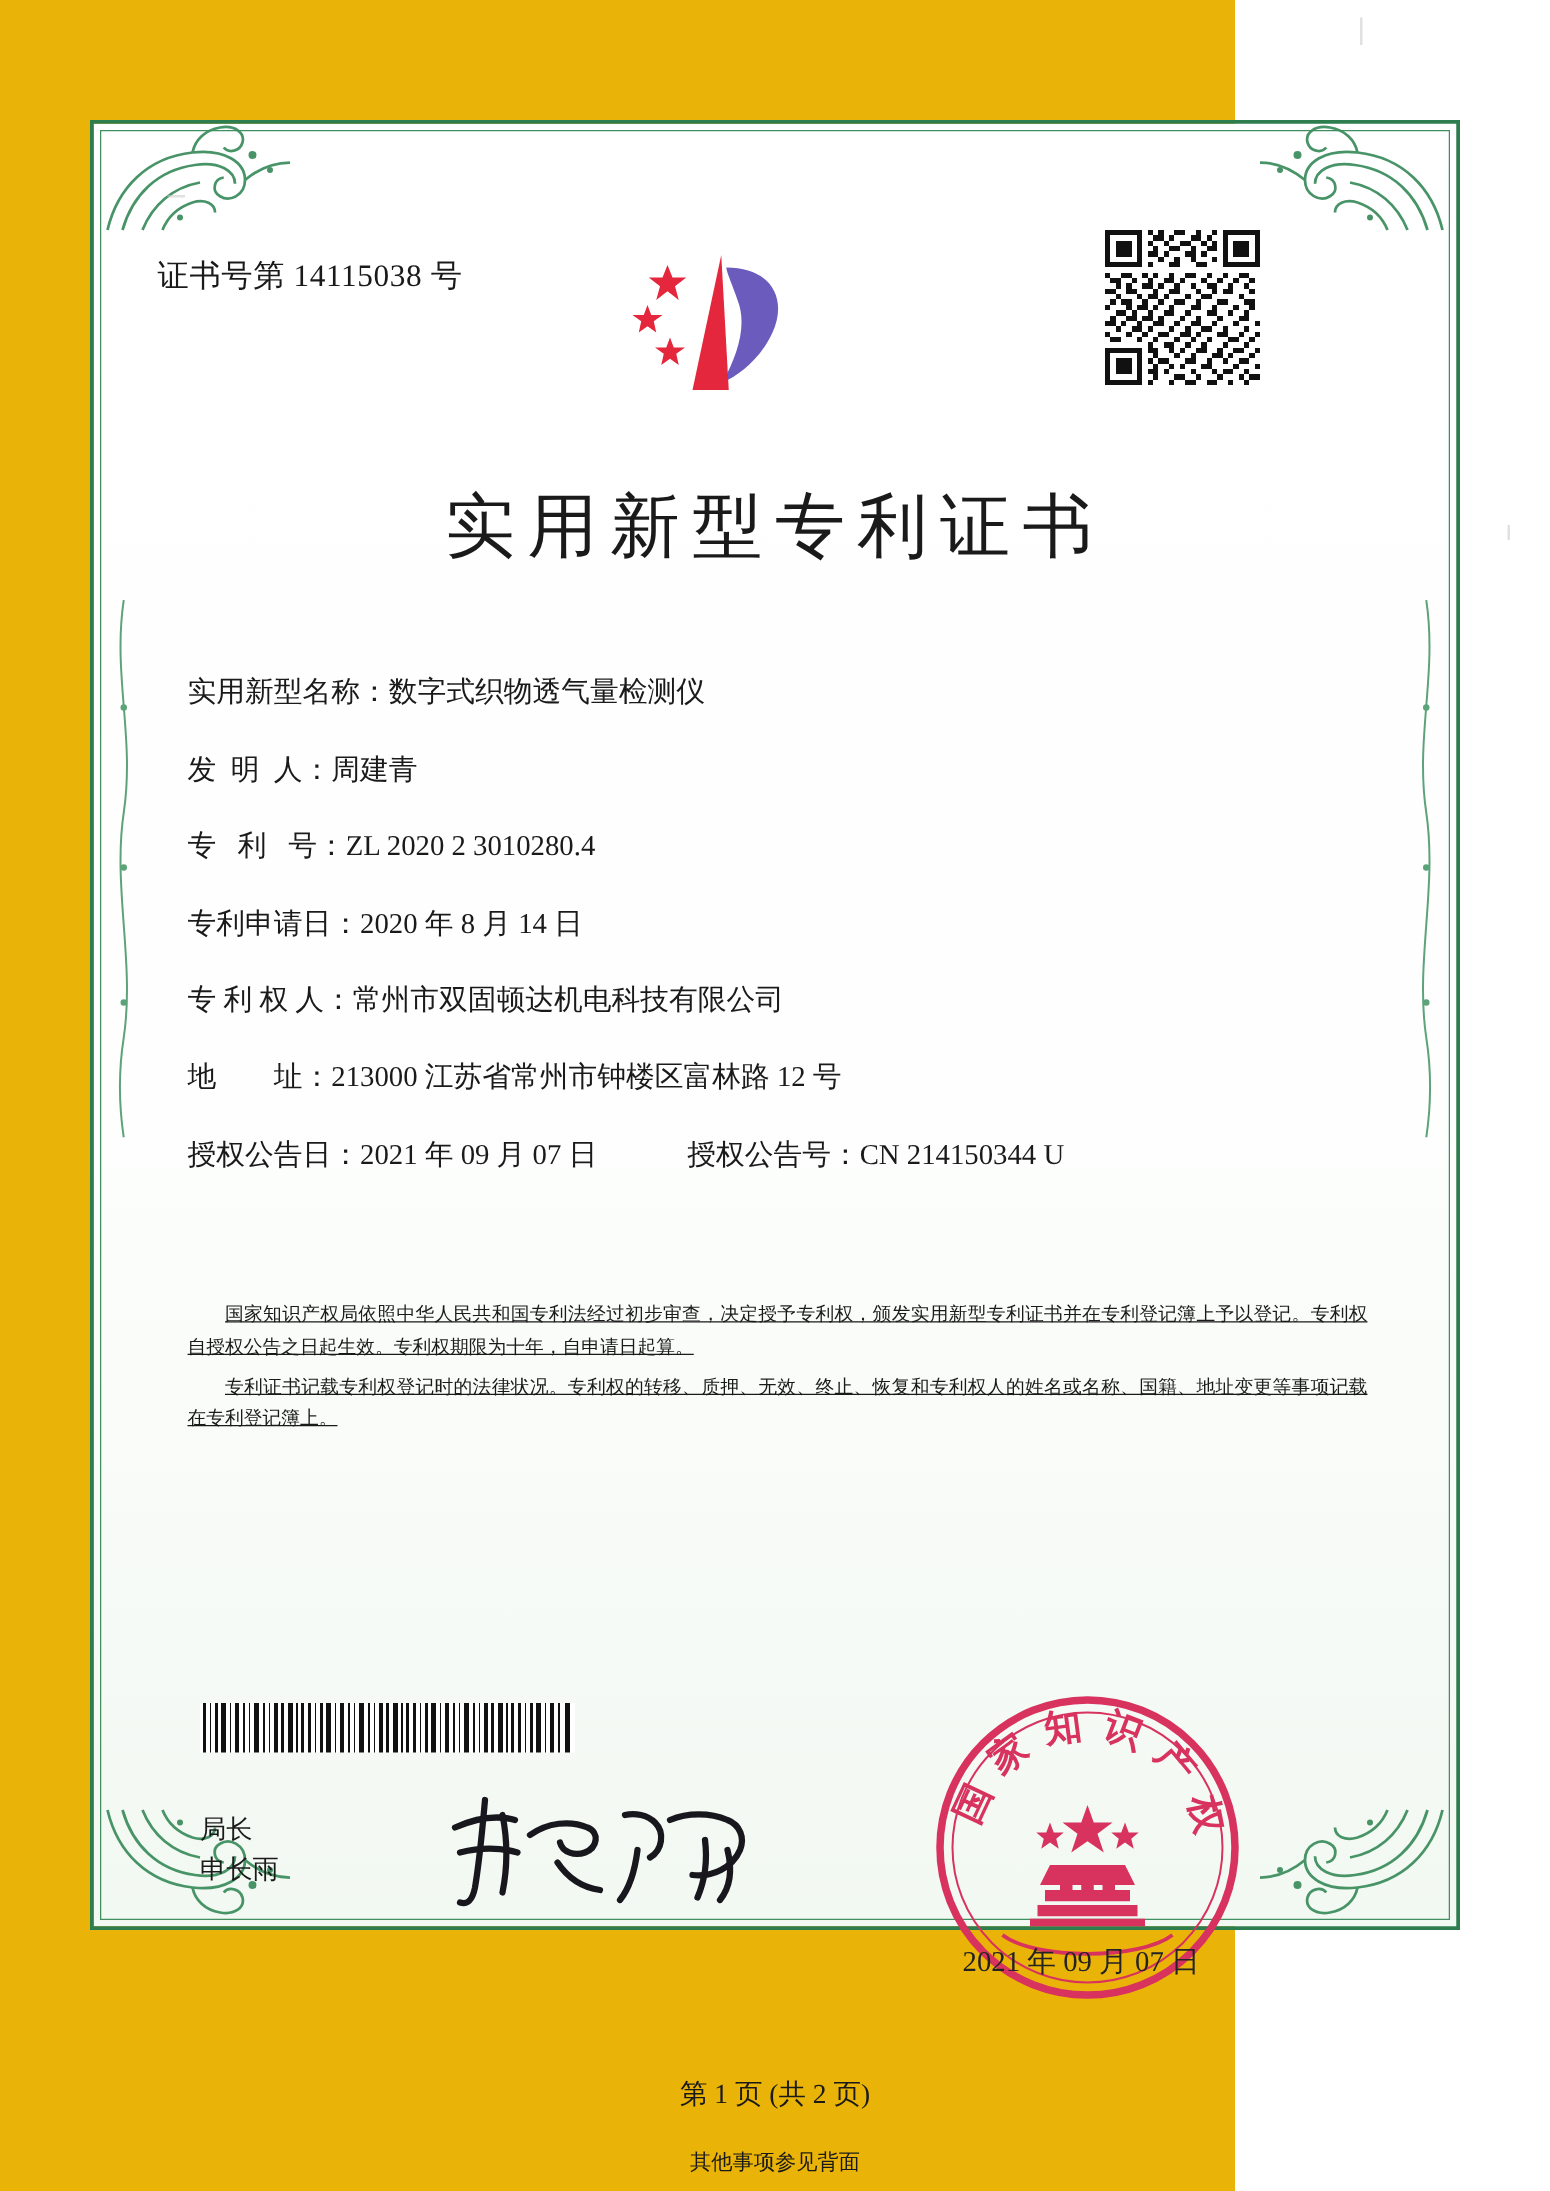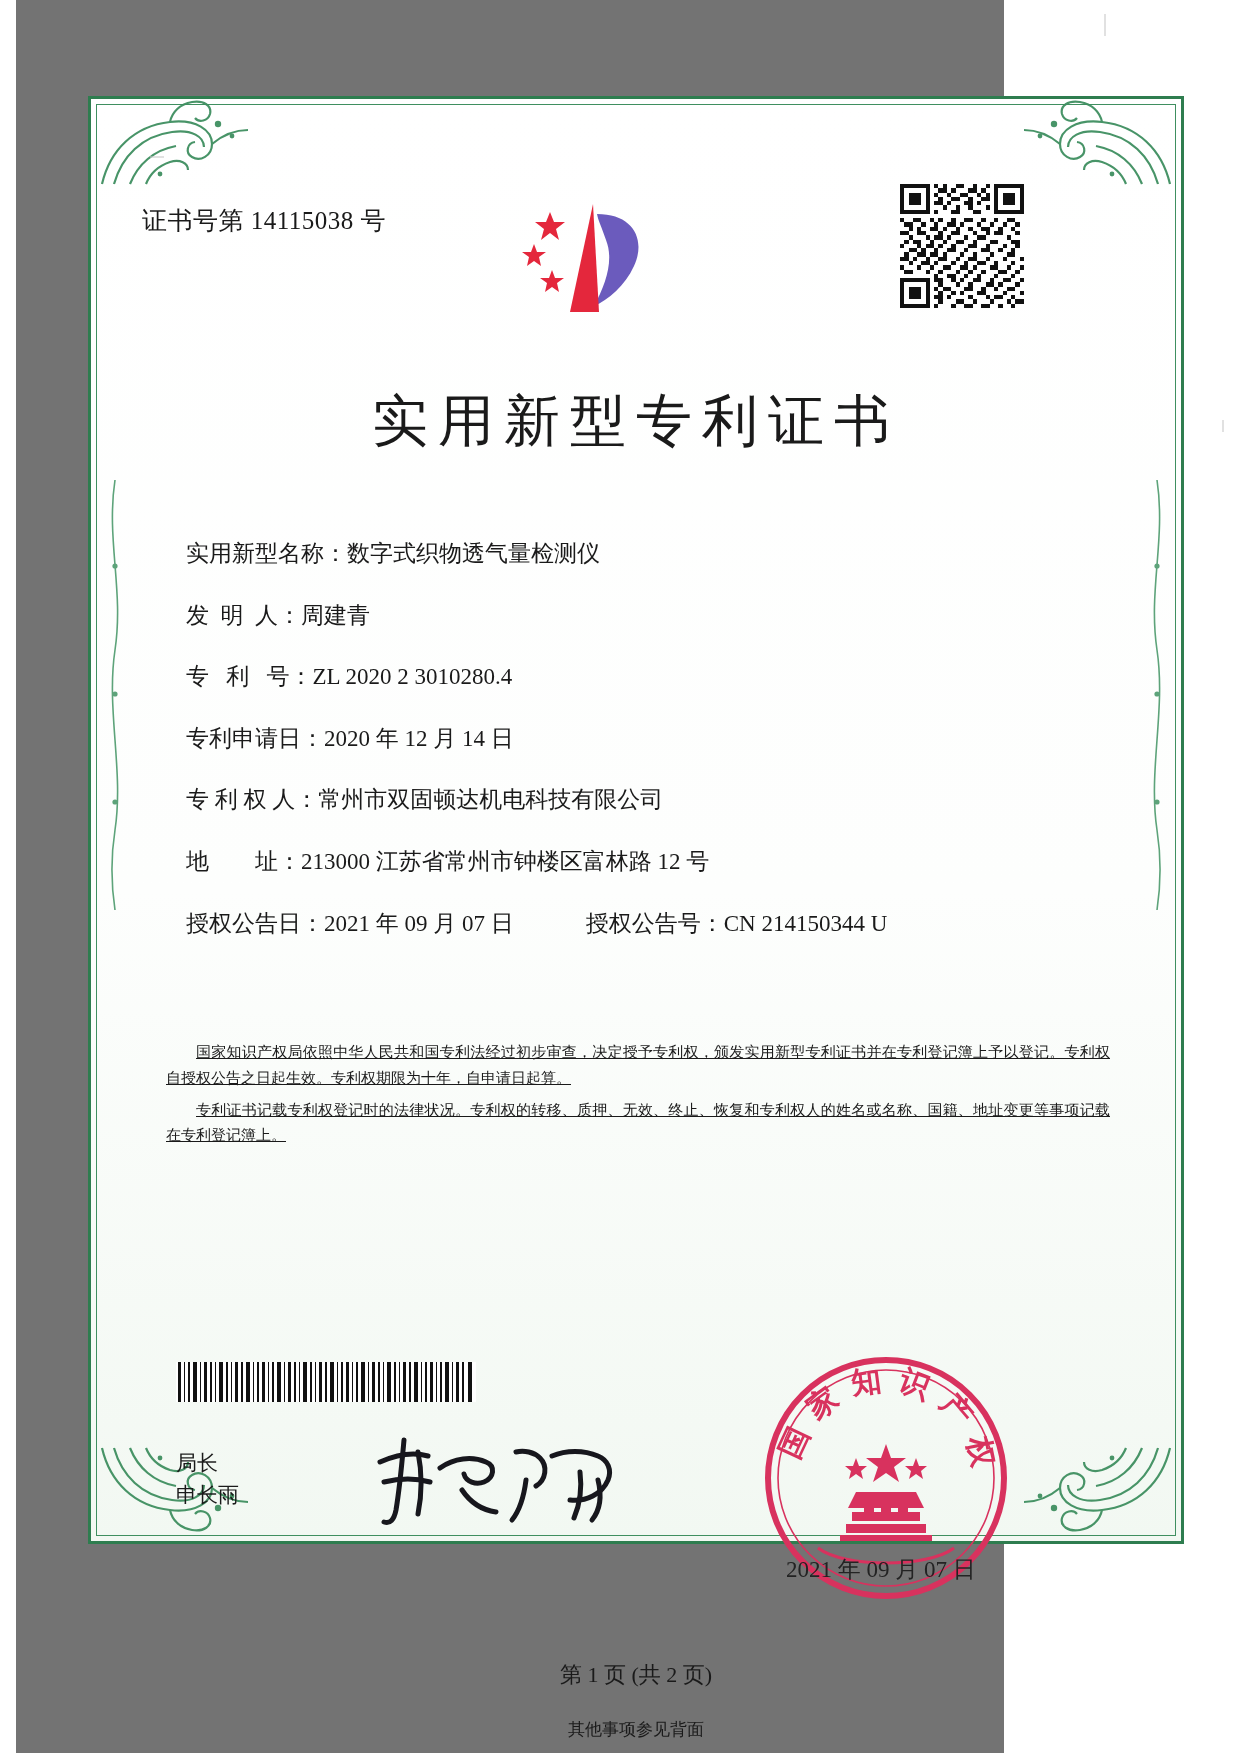--- a/index.html
+++ b/index.html
@@ -10,24 +10,24 @@
   body {
     width: 1240px;
     height: 1753px;
     font-family: "Liberation Serif", "DejaVu Serif", serif;
     color: #1a1a1a;
     position: relative;
     overflow: hidden;
   }
   .page {
     position: absolute;
-    left: 16px; top: 0;
+    left: 0; top: 0;
     width: 988px;
     height: 1753px;
-    background: #737373;
+    background: #eab308;
   }
   
   .border-outer {
     position: absolute;
     left: 72px; top: 96px;
     width: 1096px;
     height: 1448px;
     border: 3px solid #2e7d4f;
     box-sizing: border-box;
     background: linear-gradient(180deg,#ffffff 0%,#fdfefd 55%,#f2f8f2 100%);
@@ -108,21 +108,20 @@
   .row {
     display: flex;
     align-items: baseline;
     margin-bottom: 34px;
     font-size: 23px;
     line-height: 1.2;
   }
   .row .label {
     white-space: pre;
     flex: 0 0 auto;
-    margin-left: 20px;
   }
   .row .value {
     flex: 1 1 auto;
     white-space: nowrap;
   }
   .row.two .value {
     flex: 0 0 auto;
     margin-right: 72px;
   }
   .row.two .label2 {
@@ -531,21 +530,21 @@
     <div class="row">
       <span class="label">发  明  人：</span>
       <span class="value">周建青</span>
     </div>
     <div class="row">
       <span class="label">专   利   号：</span>
       <span class="value">ZL 2020 2 3010280.4</span>
     </div>
     <div class="row">
       <span class="label">专利申请日：</span>
-      <span class="value">2020 年 12 月 14 日</span>
+      <span class="value">2020 年 8 月 14 日</span>
     </div>
     <div class="row">
       <span class="label">专 利 权 人：</span>
       <span class="value">常州市双固顿达机电科技有限公司</span>
     </div>
     <div class="row">
       <span class="label">地        址：</span>
       <span class="value">213000 江苏省常州市钟楼区富林路 12 号</span>
     </div>
     <div class="row two">

